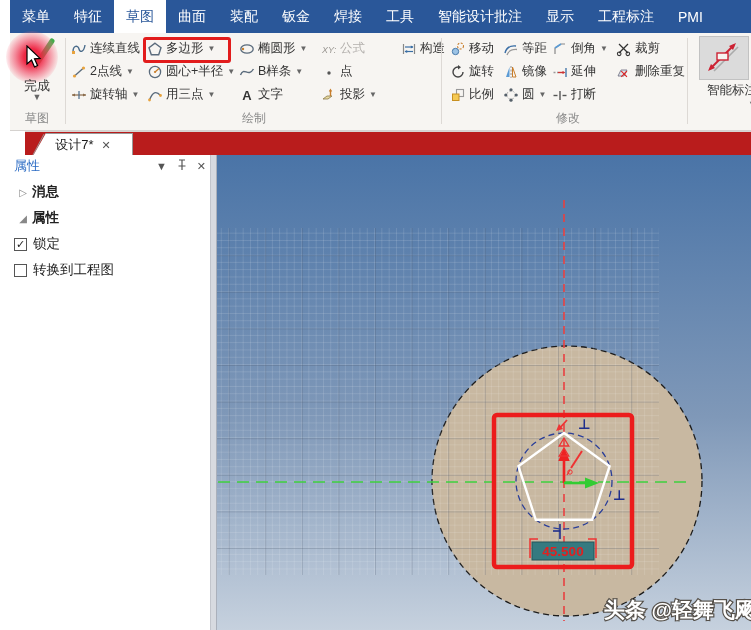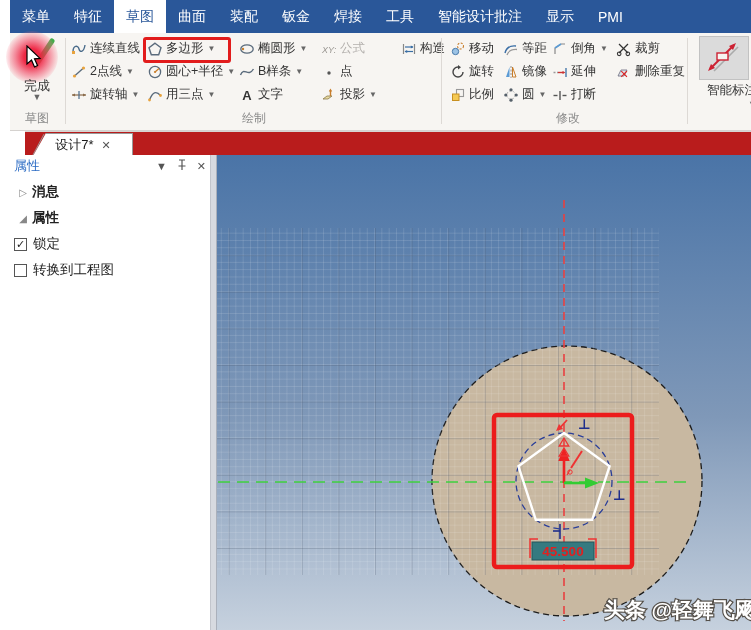--- a/index.html
+++ b/index.html
@@ -73,20 +73,21 @@
     <div class="mtab">菜单</div>
     <div class="mtab">特征</div>
     <div class="mtab active">草图</div>
     <div class="mtab">曲面</div>
     <div class="mtab">装配</div>
     <div class="mtab">钣金</div>
     <div class="mtab">焊接</div>
     <div class="mtab">工具</div>
     <div class="mtab">智能设计批注</div>
     <div class="mtab">显示</div>
+    <div class="mtab">工程标注</div>
     <div class="mtab">PMI</div>
   </div>
 
   <div id="ribbon">
 
     <div class="cell-finish">
       <svg class="finish-ic" viewBox="0 0 38 40">
         <path d="M10 22 L17 30 L33 6" fill="none" stroke="#3fae49" stroke-width="5" stroke-linecap="round"></path>
       </svg>
       <div class="clickblob"></div>

